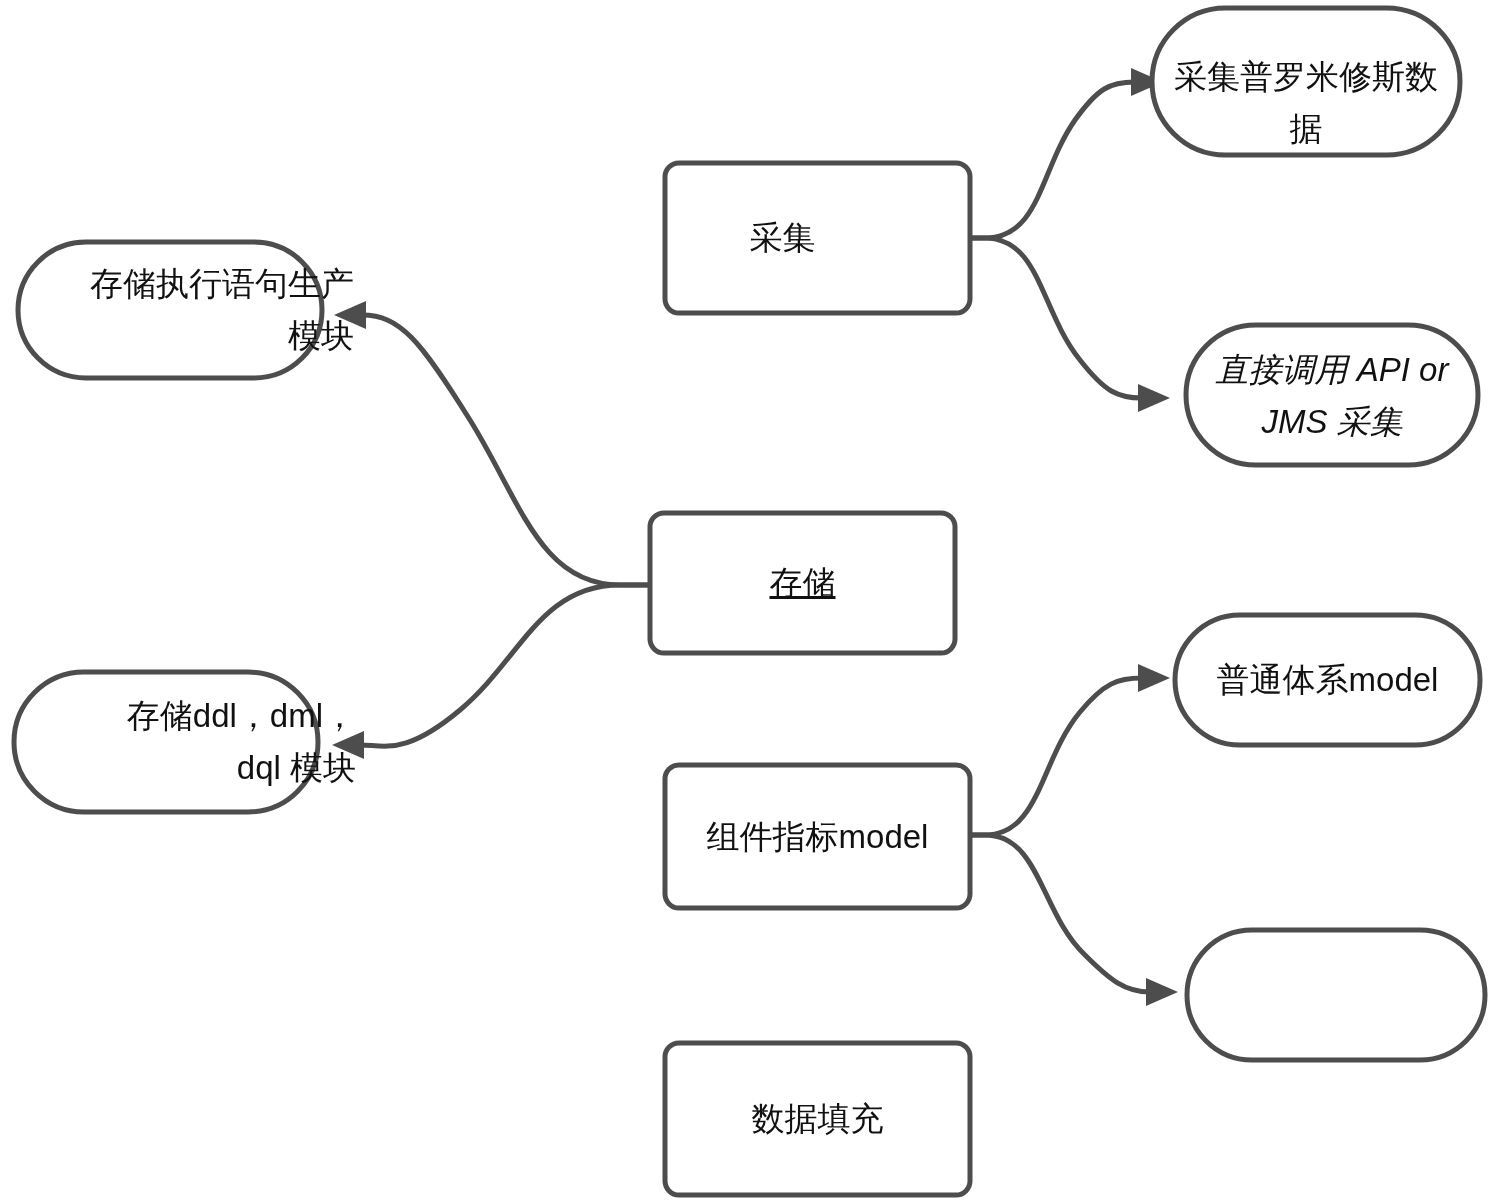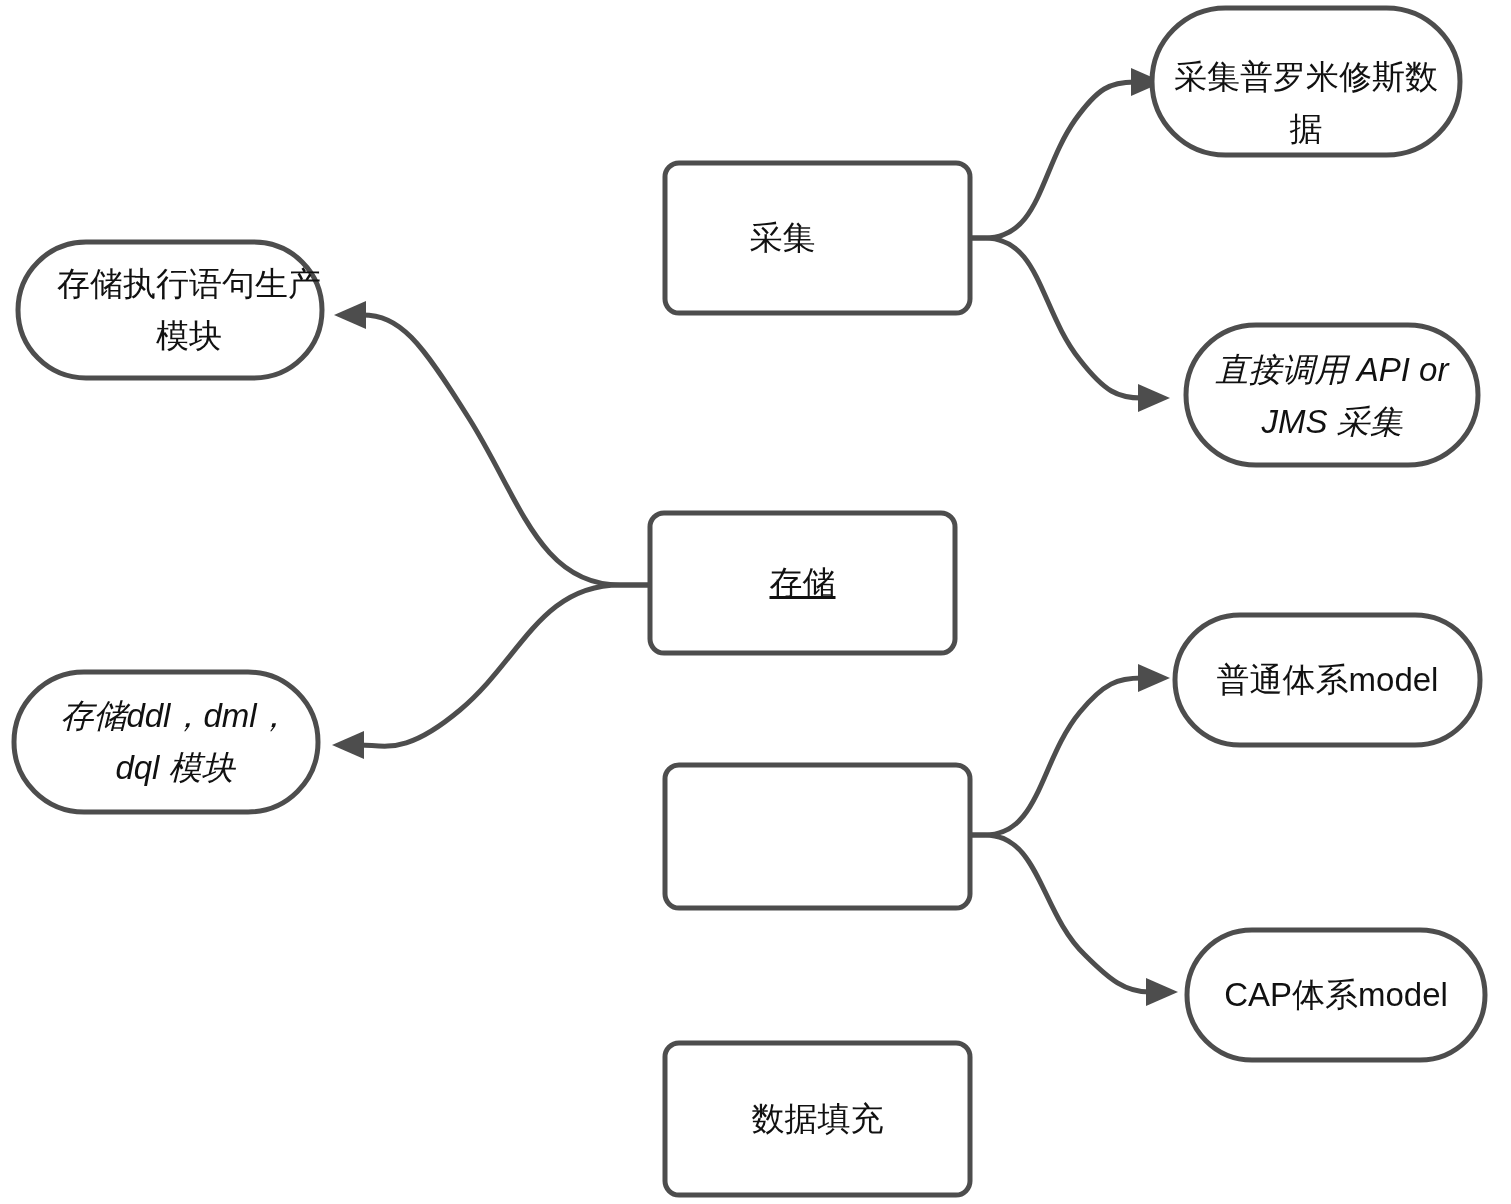--- a/index.html
+++ b/index.html
@@ -47,21 +47,21 @@
     color: #111111;
     font-size: 33px;
     line-height: 50px;
     white-space: nowrap;
     pointer-events: none;
   }
   .label-center {
     text-align: center;
   }
   .label-left {
-    text-align: center;
+    text-align: right;
   }
   .label-2line {
     line-height: 52px;
   }
 </style>
 </head>
 <body>
 
 <div id="canvas">
 
@@ -135,31 +135,31 @@
 
   <div class="node-label label-center" style="left:650px; top:558px; width:305px;text-decoration:underline;">
     <div>存储</div>
   </div>
 
   <div class="node-label label-left label-2line" style="left:24px; top:258px; width:330px;">
     <div>存储执行语句生产</div>
     <div>模块</div>
   </div>
 
-  <div class="node-label label-left label-2line" style="left:10px; top:690px; width:330px;font-style:italic;">
+  <div class="node-label label-left label-2line" style="left:26px; top:690px; width:330px;">
     <div>存储ddl，dml，</div>
     <div>dql 模块</div>
   </div>
 
+  <div class="node-label label-center" style="left:665px; top:812px; width:305px;">
+    <div>组件指标model</div>
+  </div>
 
   <div class="node-label label-center" style="left:1175px; top:655px; width:305px;text-align:center;">
     <div>普通体系model</div>
   </div>
 
-  <div class="node-label label-center" style="left:1187px; top:970px; width:298px;">
-    <div>CAP体系model</div>
-  </div>
 
   <div class="node-label label-center" style="left:665px; top:1094px; width:305px;">
     <div>数据填充</div>
   </div>
 
 </div>
 
 </body></html>

